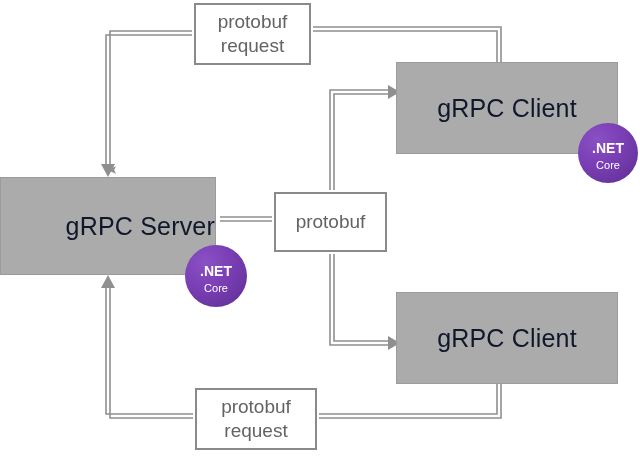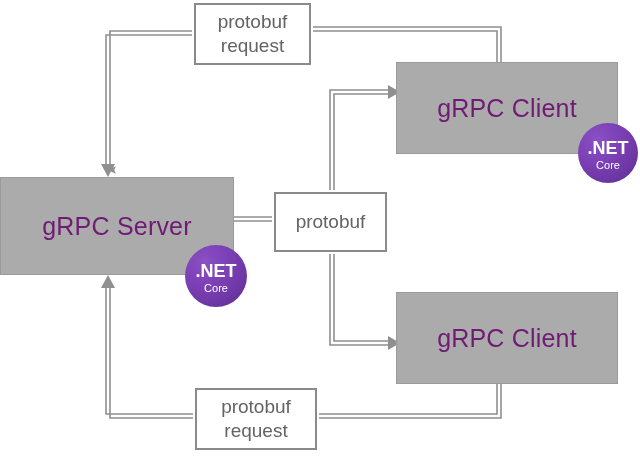--- a/index.html
+++ b/index.html
@@ -28,27 +28,27 @@
   .node {
     position: absolute;
     background: #ababab;
     border: 1px solid #9b9b9b;
     box-sizing: border-box;
     display: flex;
     align-items: center;
     justify-content: center;
   }
   .node-label {
-    color: #701a75;
+    color: #0f172a;
     font-size: 25px;
     font-weight: 400;
     letter-spacing: .2px;
     white-space: nowrap;
   }
-  #node-server  { left: 0px;   top: 177px; width: 234px; height: 98px; }
+  #node-server  { left: 0px;   top: 177px; width: 216px; height: 98px; justify-content: flex-end; }
   #node-client1 { left: 396px; top: 62px;  width: 222px; height: 92px; }
   #node-client2 { left: 396px; top: 292px; width: 222px; height: 92px; }
 
   
   .msgbox {
     position: absolute;
     background: #ffffff;
     border: 2px solid #8a8a8a;
     box-sizing: border-box;
     display: flex;
@@ -72,21 +72,21 @@
     display: flex;
     flex-direction: column;
     align-items: center;
     justify-content: center;
   }
   .badge-dotnet {
     background: radial-gradient(circle at 32% 28%, #8b50c4 0%, #7b3fb5 42%, #5c2d91 100%);
     color: #ffffff;
   }
   .badge-dotnet .b-main {
-    font-size: 18px;
+    font-size: 14px;
     font-weight: 700;
     line-height: 20px;
     margin-top: 2px;
   }
   .badge-dotnet .b-sub {
     font-size: 11px;
     font-weight: 400;
     line-height: 12px;
     margin-top: 1px;
   }

